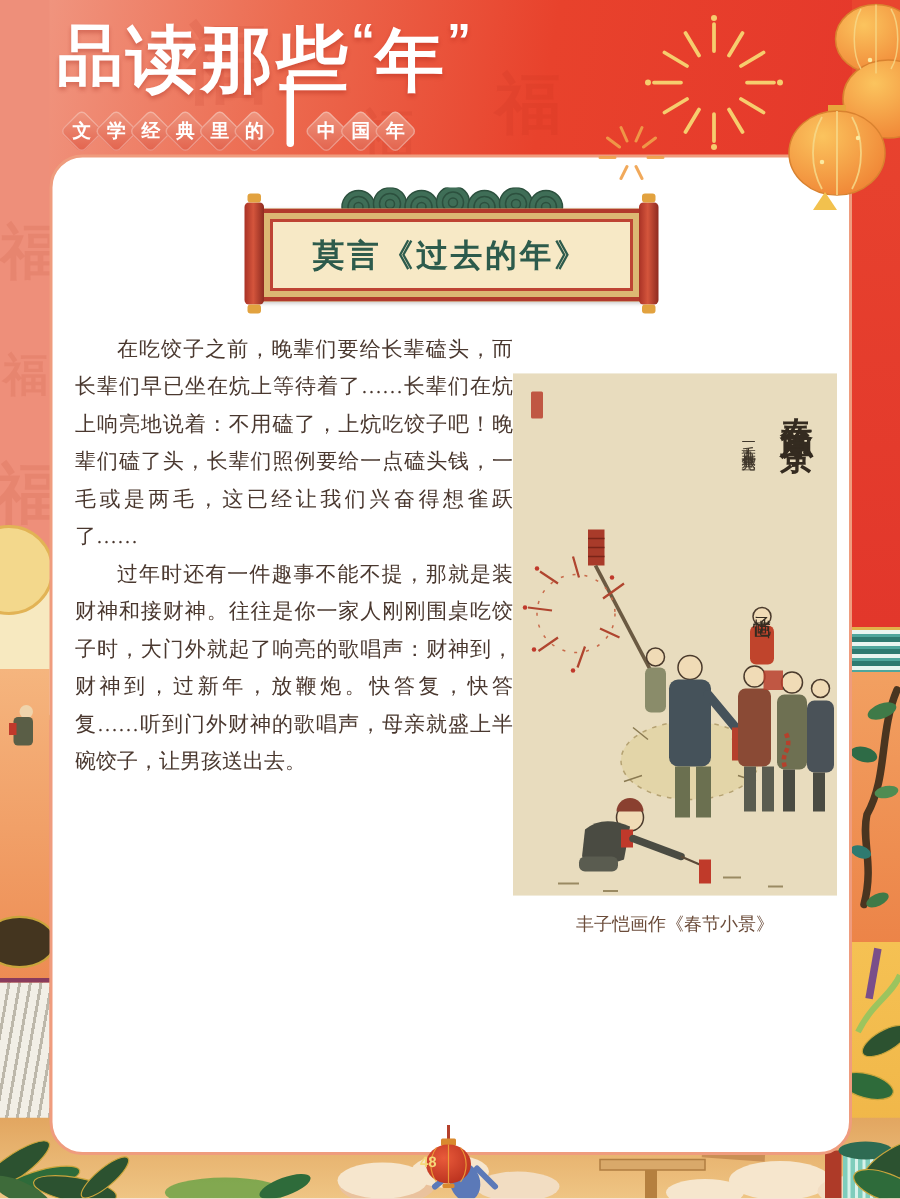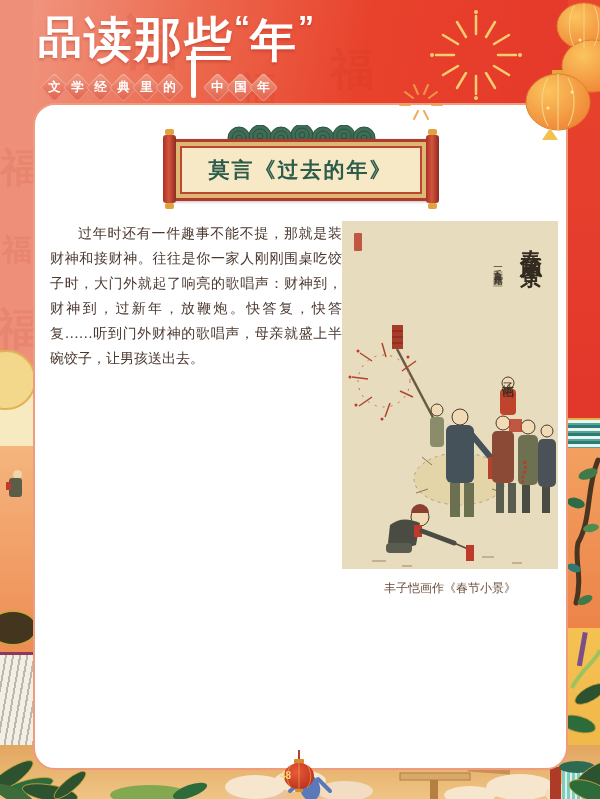--- a/index.html
+++ b/index.html
@@ -282,21 +282,21 @@
       <div class="roller left"></div>
       <div class="roller right"></div>
       <div class="scroll-bar">
         <div class="scroll-inner">
           <span class="scroll-title">莫言《过去的年》</span>
         </div>
       </div>
     </div>
 
     <div class="article">
-      <figure class="figure" style="margin-block:0;margin-inline:0;float:right;">
+      <figure class="figure" style="margin-block:0;margin-inline:0;float:right;margin-top:28px;">
         <div class="painting">
           <svg width="216" height="348" viewBox="0 0 216 348">
             <rect width="216" height="348" fill="#E8DCBE"></rect>
             <rect x="12" y="12" width="8" height="18" rx="1" fill="#B8402E" opacity="0.85"></rect>
 
             <rect x="50" y="104" width="11" height="24" fill="#A93B2A"></rect>
             <path d="M50,110 h11 M50,116 h11 M50,122 h11" stroke="#7A2418" stroke-width="1"></path>
             <path d="M55,128 L96,206" stroke="#6B5A42" stroke-width="2.5"></path>
             <circle cx="42" cy="160" r="26" stroke="#C86A4A" stroke-dasharray="2 6" fill="none"></circle>
             <g stroke="#B0452F" stroke-width="1.5">
@@ -349,20 +349,21 @@
               <path d="M30,340 h14 M60,345 h10 M140,336 h12 M170,342 h10"></path>
             </g>
           </svg>
           <div class="insc-title">春節小景</div>
           <div class="insc-date">一千九百六十六年元旦</div>
           <div class="insc-sign">子恺画</div>
           <div class="seal2"></div>
         </div>
         <figcaption class="caption">丰子恺画作《春节小景》</figcaption>
       </figure>
+      <p>在吃饺子之前，晚辈们要给长辈磕头，而长辈们早已坐在炕上等待着了……长辈们在炕上响亮地说着：不用磕了，上炕吃饺子吧！晚辈们磕了头，长辈们照例要给一点磕头钱，一毛或是两毛，这已经让我们兴奋得想雀跃了……</p>
       <p>过年时还有一件趣事不能不提，那就是装财神和接财神。往往是你一家人刚刚围桌吃饺子时，大门外就起了响亮的歌唱声：财神到，财神到，过新年，放鞭炮。快答复，快答复……听到门外财神的歌唱声，母亲就盛上半碗饺子，让男孩送出去。</p>
     </div>
   </div>
 
   <div class="page-lantern">
     <svg width="38" height="46" viewBox="0 0 38 46">
       <defs>
         <radialGradient id="pl" cx="0.4" cy="0.35" r="0.85">
           <stop offset="0" stop-color="#E85A3A"></stop>
             <stop offset="1" stop-color="#B02818"></stop>

